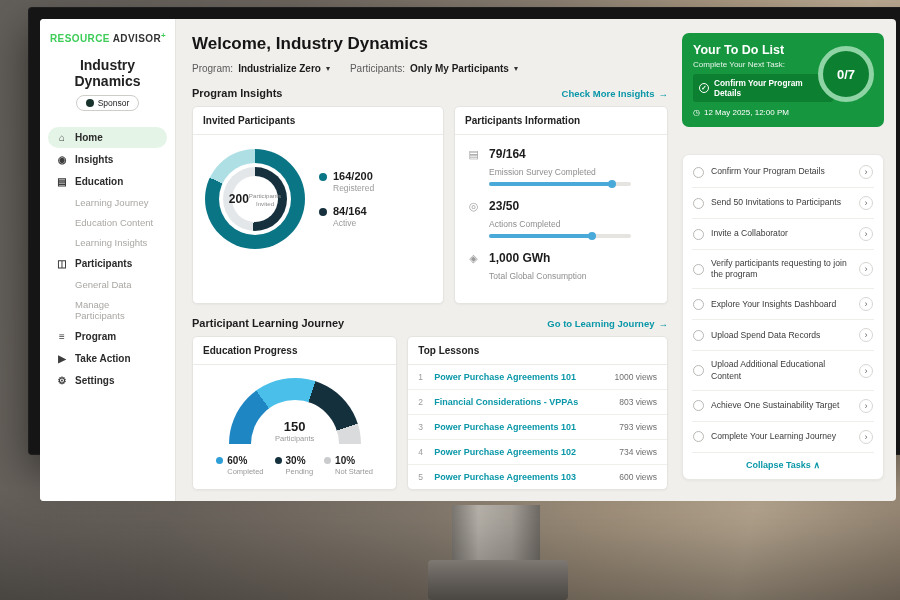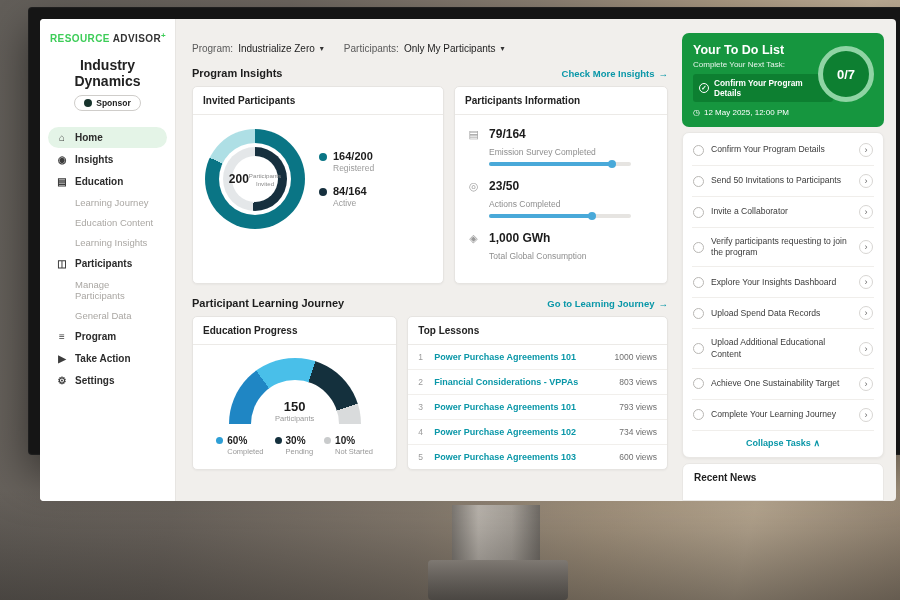--- a/index.html
+++ b/index.html
@@ -17,35 +17,35 @@
   .screen{width:856px;height:482px;background:#f1efec;border-radius:4px;overflow:hidden;display:flex}
 
   
   .sidebar{width:136px;background:#fff;border-right:1px solid #e7e5e2;padding:12px 8px 0 8px;flex-shrink:0}
   .logo{font-size:10px;font-weight:700;letter-spacing:.4px;white-space:nowrap;padding-left:2px}
   .logo .p1{color:#3dcd58}
   .logo .p2{color:#333}
   .logo .plus{color:#3dcd58;font-size:8px;vertical-align:super}
   .org{margin-top:13px;text-align:center;font-size:14px;font-weight:700;color:#222}
   .badge{margin:6px auto 16px;width:fit-content;display:flex;align-items:center;gap:4px;border:1px solid #cfcdca;
-         border-radius:10px;padding:2px 9px;font-size:8.5px;font-weight:700;color:#222;background:#fff}
+         border-radius:10px;padding:2px 9px;font-size:8.5px;font-weight:400;color:#222;background:#fff}
   .badge .bdot{width:8px;height:8px;border-radius:50%;background:#17332c;display:inline-block}
   .nav{margin-top:13px}
   .nav-item{display:flex;align-items:center;gap:7px;font-size:10px;font-weight:700;color:#2b2b2b;
             padding:5px 8px;margin:1px 0;border-radius:13px;cursor:pointer}
   .nav-item.active{background:#e4f4e7}
   .nav-item .nico{width:12px;font-size:10px;color:#3c3c3c;text-align:center;flex-shrink:0}
   .nav-item.sub{color:#aaa7a3;font-weight:400;font-size:9.5px;padding:4px 8px 4px 27px}
 
   
   .main{flex:1;min-width:0;padding:15px 12px 0 16px}
   .page-title{font-size:17px;font-weight:700;color:#151515}
   .filters{margin-top:9px;display:flex;gap:20px;align-items:center}
   .filter{display:flex;align-items:center;gap:5px;font-size:10px;color:#5a5a5a;cursor:pointer}
-  .filter .fval{font-weight:400;color:#1d1d1d}
+  .filter .fval{font-weight:700;color:#1d1d1d}
   .filter .caret{font-size:8px;color:#333}
   .sec-row{margin-top:13px;display:flex;align-items:center;justify-content:space-between}
   .sec-title{font-size:11px;font-weight:700;color:#1d1d1d}
   .tlink{font-size:9.5px;font-weight:700;color:#0a97a8;display:flex;gap:4px;align-items:flex-start;cursor:pointer}
   .cards{display:flex;gap:10px;margin-top:7px}
   .card{background:#fff;border:1px solid #e6e4e1;border-radius:5px;box-shadow:0 1px 2px rgba(0,0,0,.04);min-width:0}
   .card-title{padding:8px 10px;border-bottom:1px solid #eceae7;font-size:10px;font-weight:700;color:#222}
   .c-invited{flex:1.18}
   .c-info{flex:1}
   .c-edu{flex:.88}
@@ -89,21 +89,21 @@
   .eleg .bot{font-size:7.5px;color:#999;padding-left:11px;margin-top:1px}
 
   
   .lesson-row{display:flex;align-items:center;gap:8px;padding:7px 10px;border-bottom:1px solid #f1efec;cursor:pointer}
   .lesson-row:last-child{border-bottom:none}
   .lrank{font-size:8.5px;color:#9a9a9a;width:8px;flex-shrink:0}
   .lname{flex:1;font-size:9px;font-weight:700;color:#0a97a8;white-space:nowrap;overflow:hidden;text-overflow:ellipsis}
   .lviews{font-size:8.5px;color:#6f6f6f;flex-shrink:0}
 
   
-  .right{width:216px;padding:14px 12px 0 2px;display:flex;flex-direction:column;gap:5px;overflow:hidden;flex-shrink:0}
+  .right{width:216px;padding:14px 12px 0 2px;display:flex;flex-direction:column;gap:27px;overflow:hidden;flex-shrink:0}
   .todo-card{background:#16963f;border-radius:7px;padding:10px 11px;position:relative;color:#fff;flex-shrink:0}
   .todo-title{font-size:12.5px;font-weight:700}
   .todo-sub{font-size:8px;color:rgba(255,255,255,.9);margin-top:3px}
   .todo-chip{margin-top:5px;display:flex;align-items:center;gap:5px;background:#0d7f31;border-radius:3px;
              padding:4px 6px;font-size:8.3px;font-weight:700;width:fit-content;max-width:140px}
   .chip-check{width:10px;height:10px;border:1px solid #fff;border-radius:50%;font-size:6.5px;display:flex;
               align-items:center;justify-content:center;flex-shrink:0}
   .todo-due{margin-top:6px;display:flex;align-items:center;gap:4px;font-size:8px}
   .todo-ring{position:absolute;right:10px;top:13px;width:56px;height:56px;border-radius:50%;
              border:5px solid #8fd4a4;background:#0d7f31;display:flex;align-items:center;justify-content:center;
@@ -161,41 +161,42 @@
             <span>Education Content</span>
           </div>
           <div class="nav-item sub">
             <span>Learning Insights</span>
           </div>
           <div class="nav-item">
             <span class="nico">◫</span>
             <span>Participants</span>
           </div>
           <div class="nav-item sub">
+            <span>General Data</span>
+          </div>
+          <div class="nav-item sub">
             <span>Manage Participants</span>
-          </div>
-          <div class="nav-item sub">
-            <span>General Data</span>
           </div>
           <div class="nav-item">
             <span class="nico">≡</span>
             <span>Program</span>
           </div>
           <div class="nav-item">
             <span class="nico">▶</span>
             <span>Take Action</span>
           </div>
           <div class="nav-item">
             <span class="nico">⚙</span>
             <span>Settings</span>
           </div>
         </nav>
       </aside>
 
       <main class="main">
+        <div class="page-title">Welcome, Industry Dynamics</div>
 
         <div class="filters">
           <div class="filter">
             <span>Program:</span>
             <span class="fval">Industrialize Zero</span>
             <span class="caret">▾</span>
           </div>
           <div class="filter">
             <span>Participants:</span>
             <span class="fval">Only My Participants</span>

